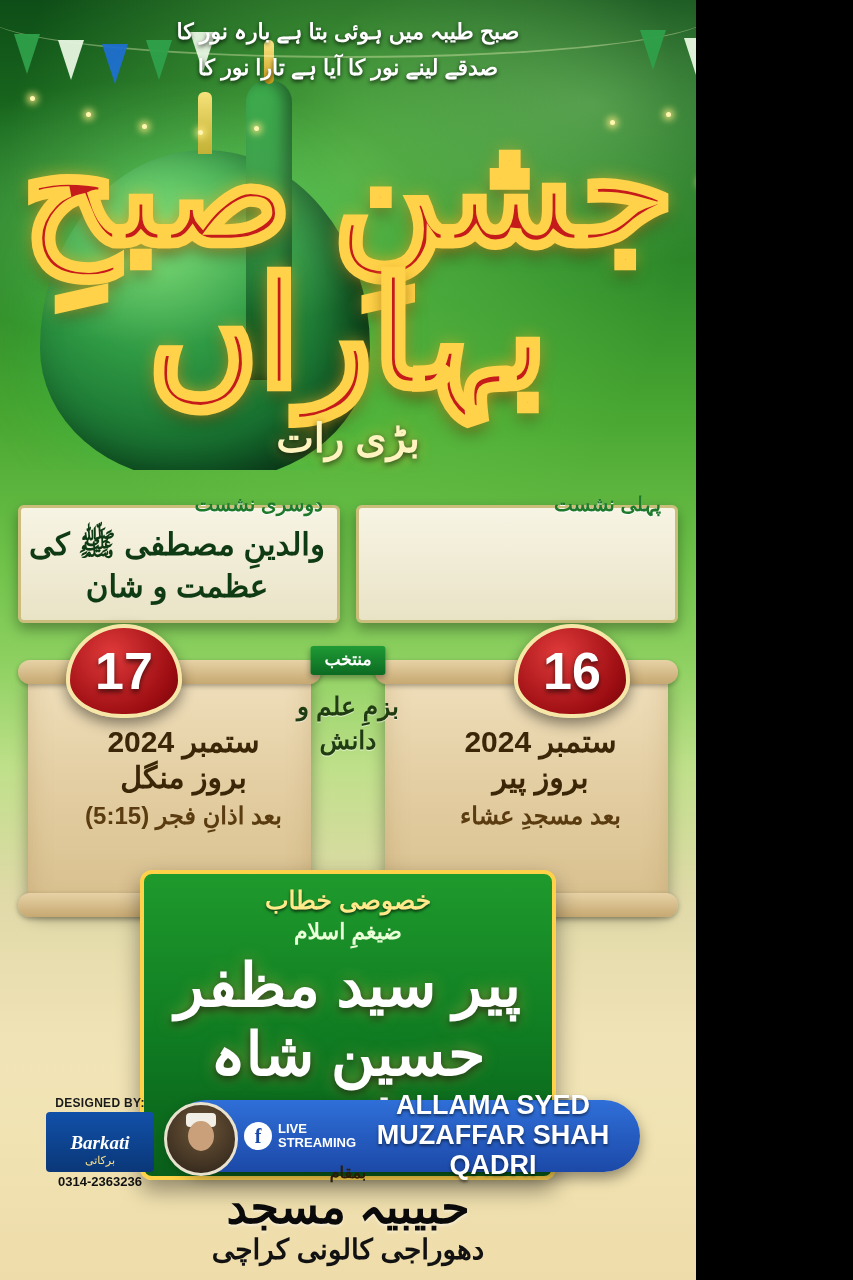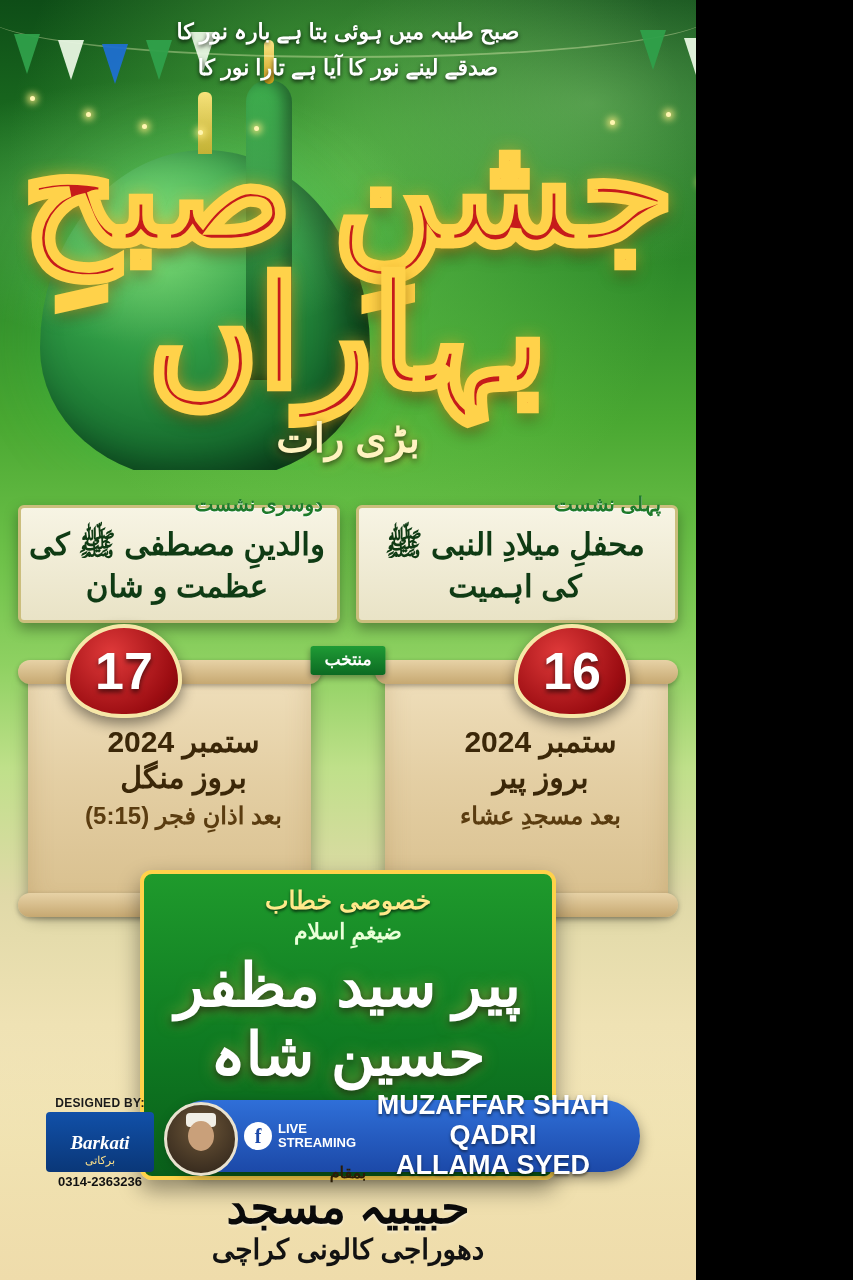--- a/index.html
+++ b/index.html
@@ -441,21 +441,20 @@
   </div>
 
   <div class="title-block">
     <div class="title-main">جشنِ صبحِ بہاراں</div>
     <div class="title-sub">بڑی رات</div>
   </div>
 
   <div class="sessions">
     <div class="session">
       <div class="tag">پہلی نشست</div>
-      <div class="txt">محفلِ میلادِ النبی ﷺ کی اہمیت</div>
     </div>
     <div class="session">
       <div class="tag">دوسری نشست</div>
       <div class="txt">والدینِ مصطفی ﷺ کی عظمت و شان</div>
     </div>
   </div>
 
   <div class="scrolls">
     <div class="scroll right">
       <div class="line1">ستمبر 2024</div>
@@ -465,20 +464,24 @@
     <div class="badge b16">16</div>
 
     <div class="scroll left">
       <div class="line1">ستمبر 2024</div>
       <div class="line1">بروز منگل</div>
       <div class="line2">بعد اذانِ فجر (5:15)</div>
     </div>
     <div class="badge b17">17</div>
 
     <div class="miniflag">منتخب</div>
+    <div class="midnote">
+      <div>بزمِ علم و</div>
+      <div>دانش</div>
+    </div>
   </div>
 
   <div class="speaker-panel">
     <div class="khitab">خصوصی خطاب</div>
     <div class="zeegham">ضیغمِ اسلام</div>
     <div class="name">پیر سید مظفر حسین شاہ قادری</div>
   </div>
 
   <div class="bottom-glow"></div>
 
@@ -495,22 +498,22 @@
     <div class="avatar">
       <div class="cap"></div>
       <div class="face"></div>
     </div>
     <div class="fb">f</div>
     <div class="livetag">
       <div>LIVE</div>
       <div>STREAMING</div>
     </div>
     <div class="names">
+      <div>ALLAMA SYED</div>
       <div>MUZAFFAR SHAH QADRI</div>
-      <div>ALLAMA SYED</div>
     </div>
   </div>
 
   <div class="footer">
     <div class="fmini">بمقام</div>
     <div class="fmain">حبیبیہ مسجد</div>
     <div class="fsub">دھوراجی کالونی کراچی</div>
   </div>
 
 </div>

